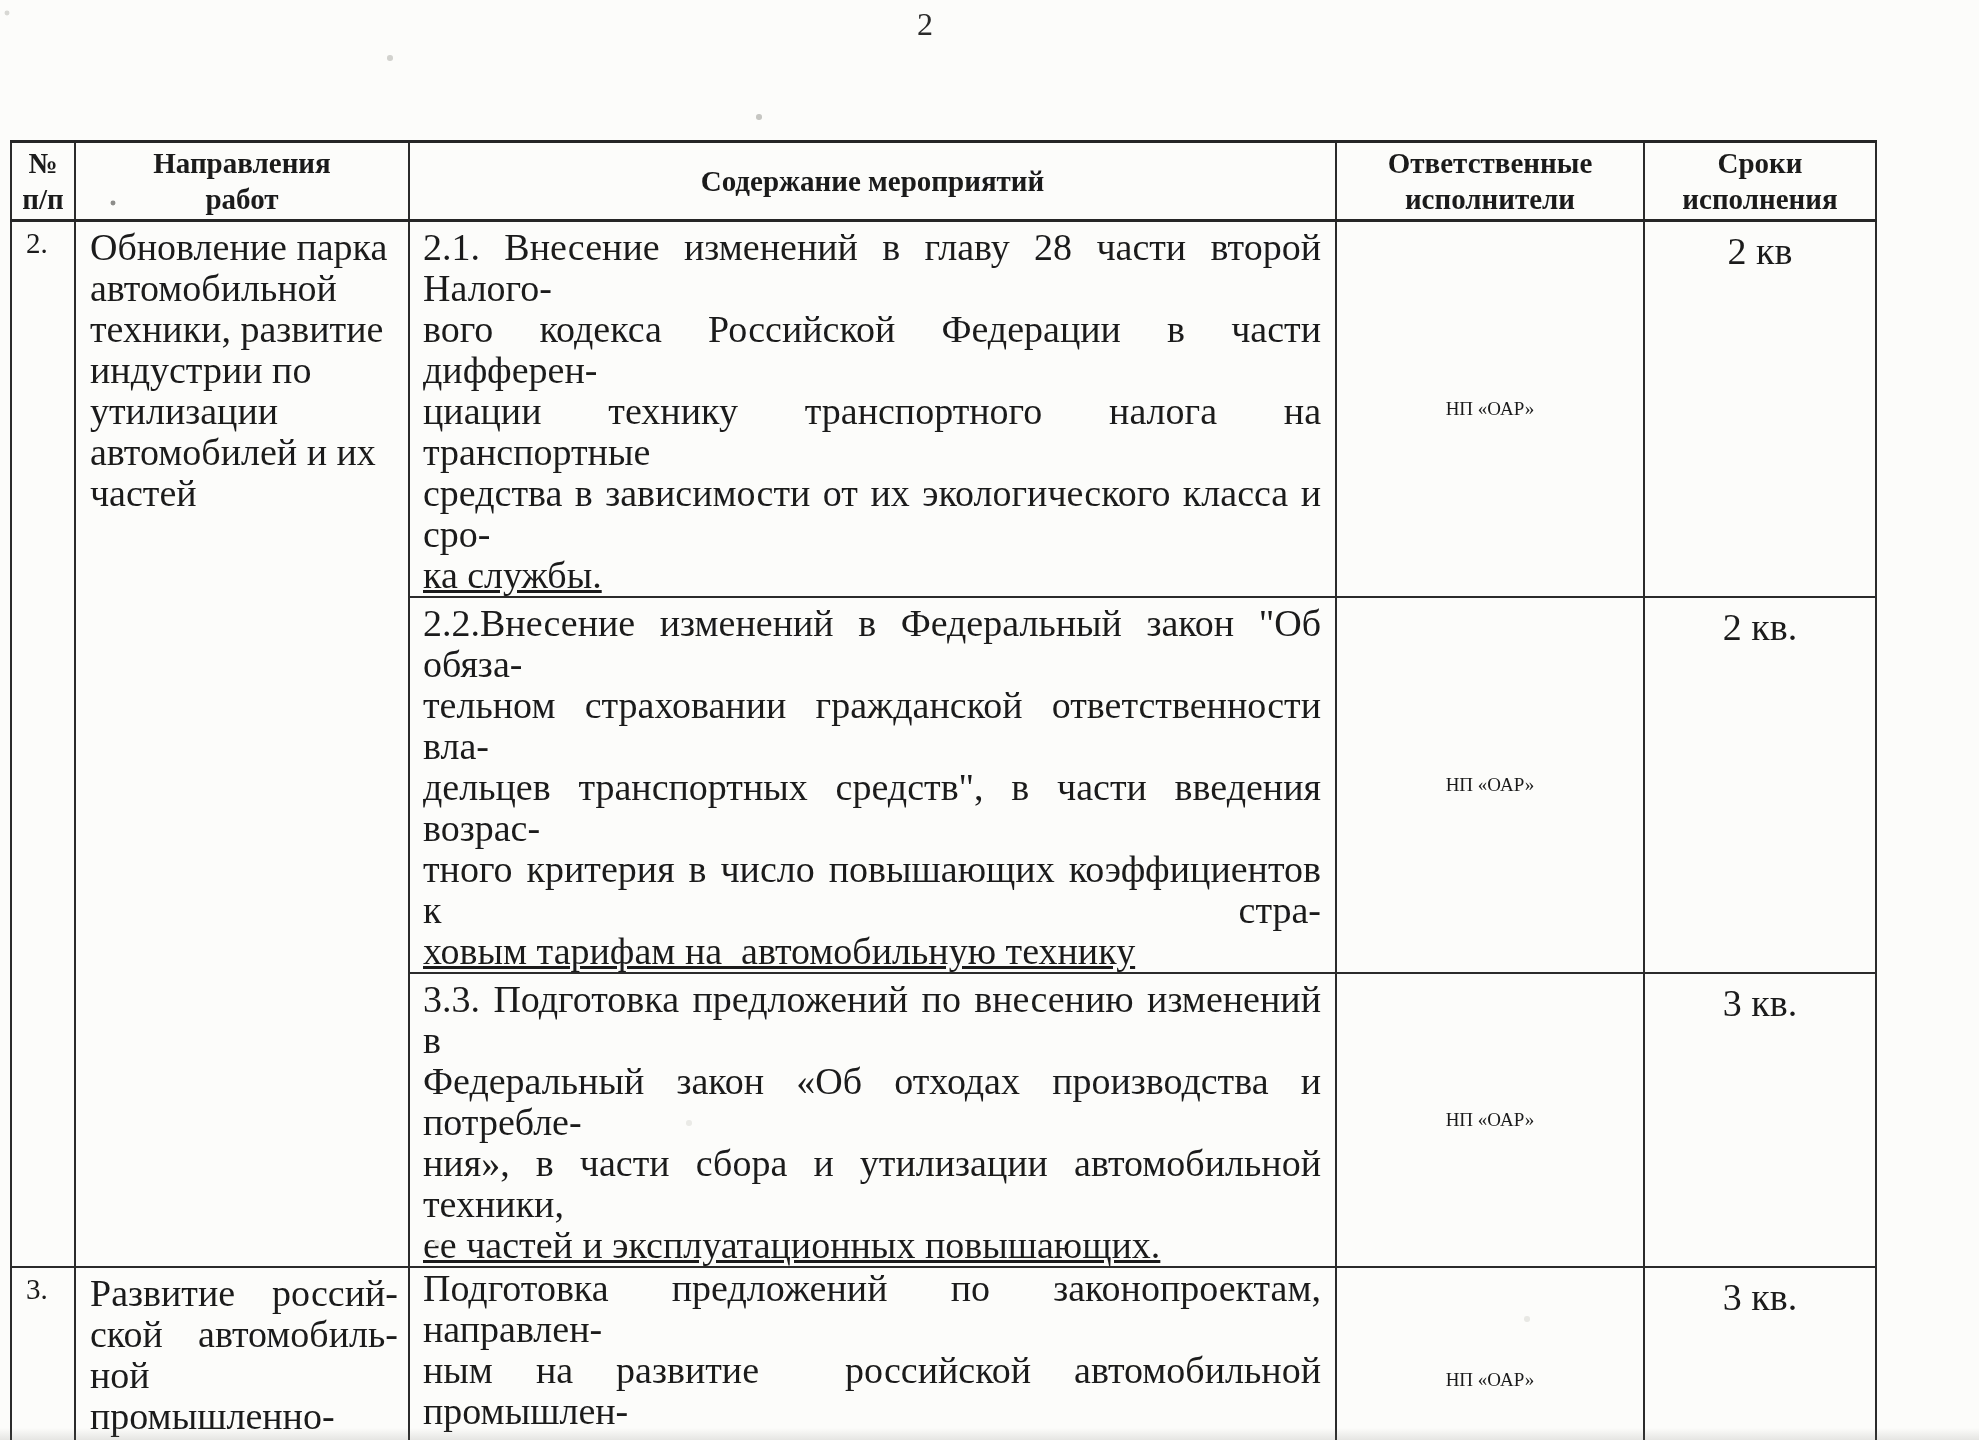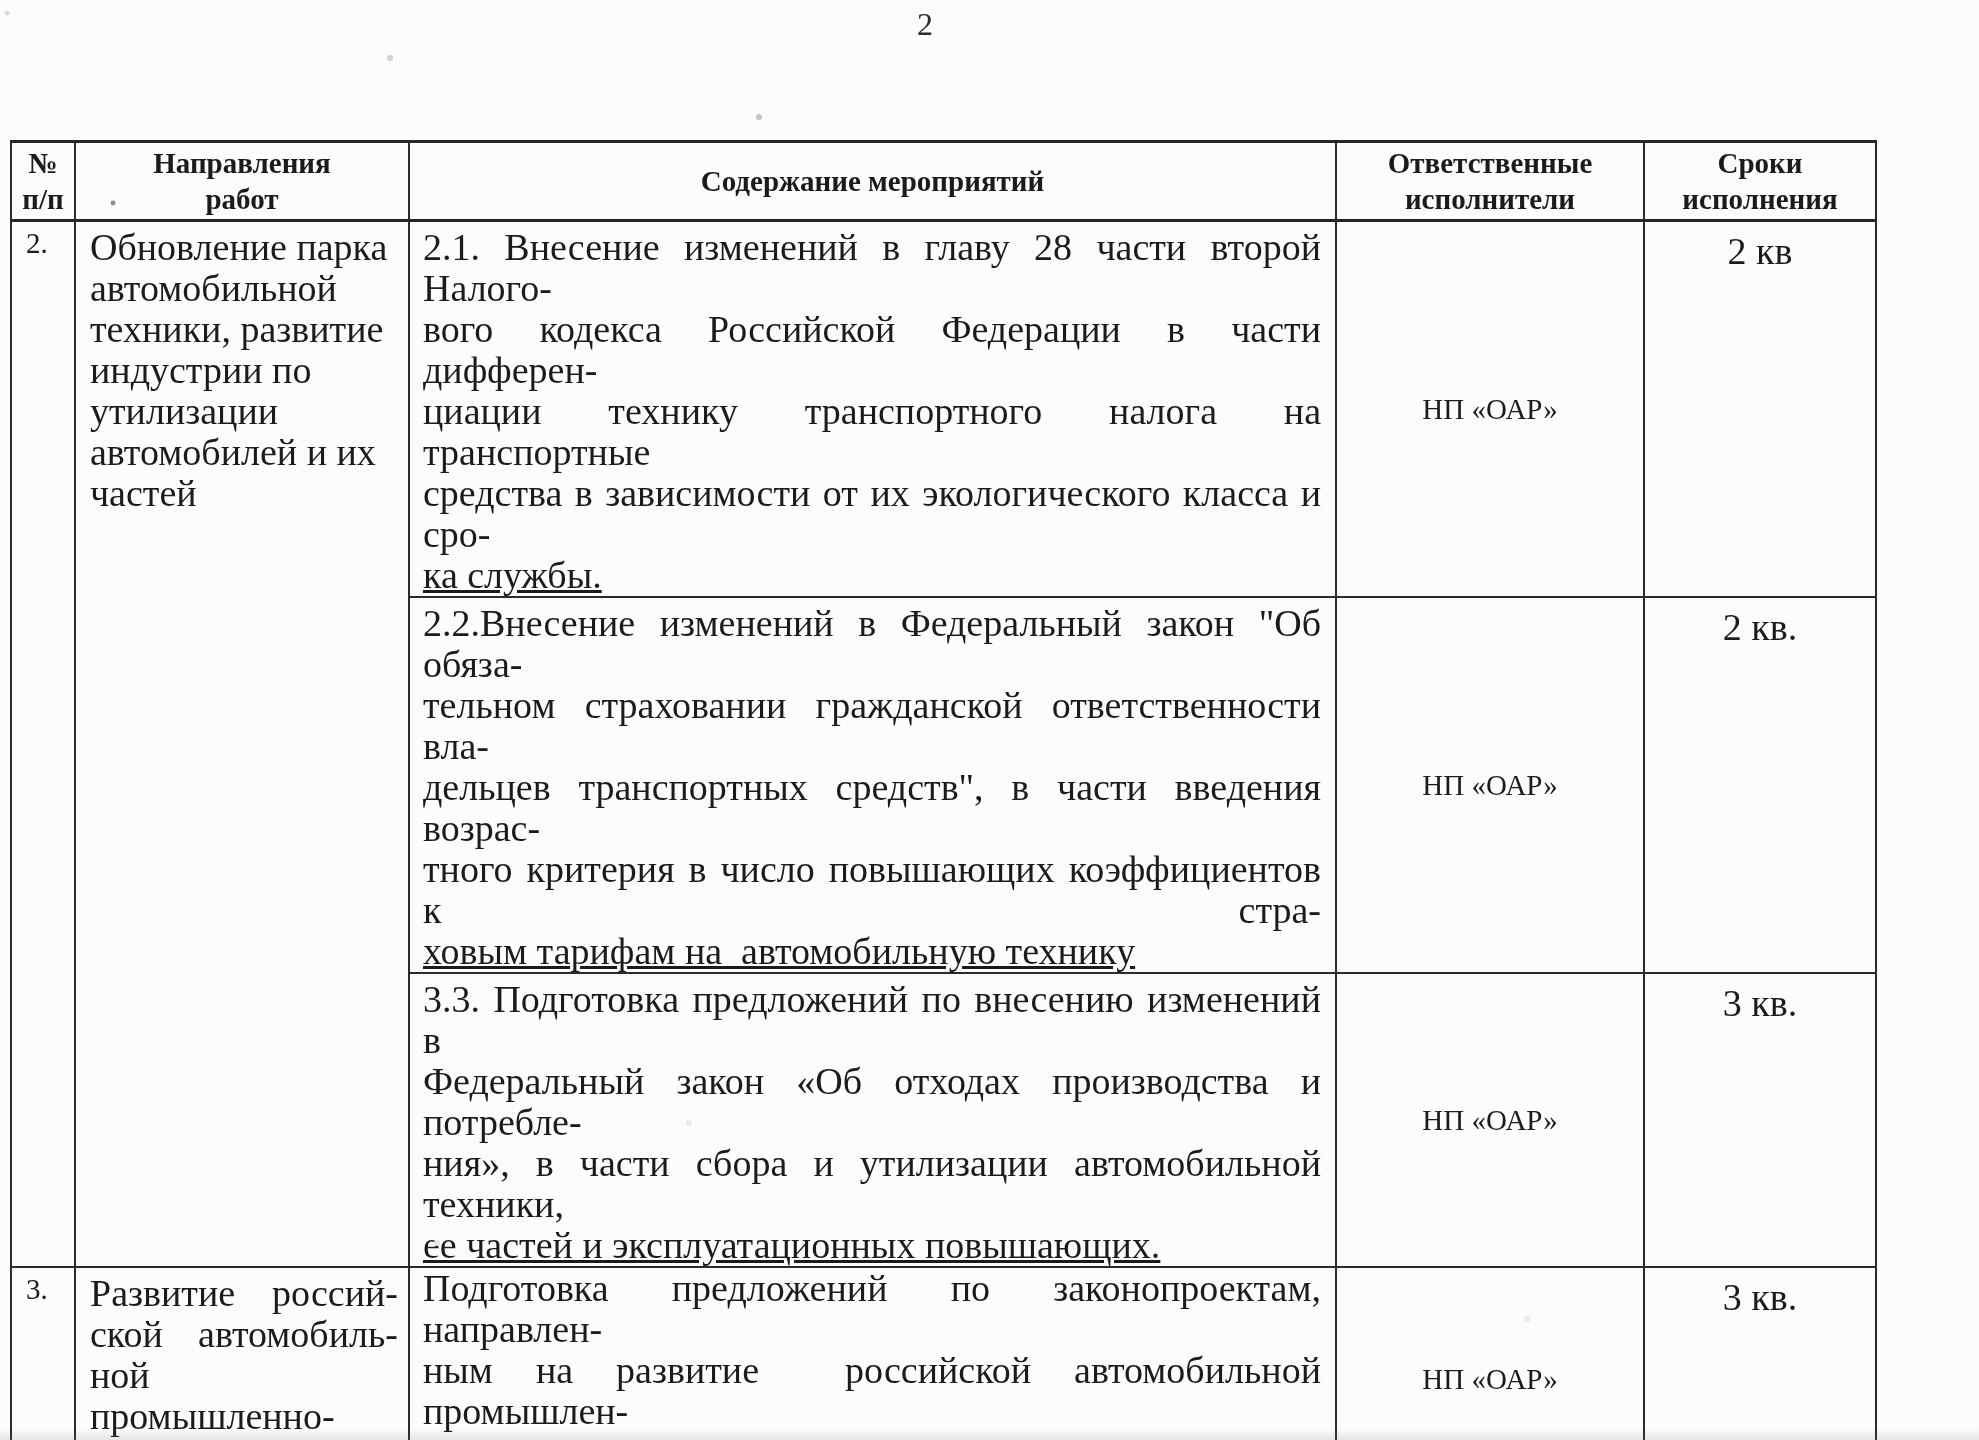--- a/index.html
+++ b/index.html
@@ -69,21 +69,21 @@
   }
   td.dir-cell {
     padding: 5px 10px 0 14px;
   }
   td.content-cell {
     padding: 5px 14px 0 13px;
   }
   td.exec-cell {
     vertical-align: middle;
     text-align: center;
-    font-size: 29px;
+    font-size: 19px;
   }
   td.term-cell {
     text-align: center;
     padding-top: 7px;
     margin-top: 40px;
   }
   
   .justify .line { text-align: justify; text-align-last: justify; }
   .justify .line:last-child { text-align-last: left; text-decoration: underline; }
 

